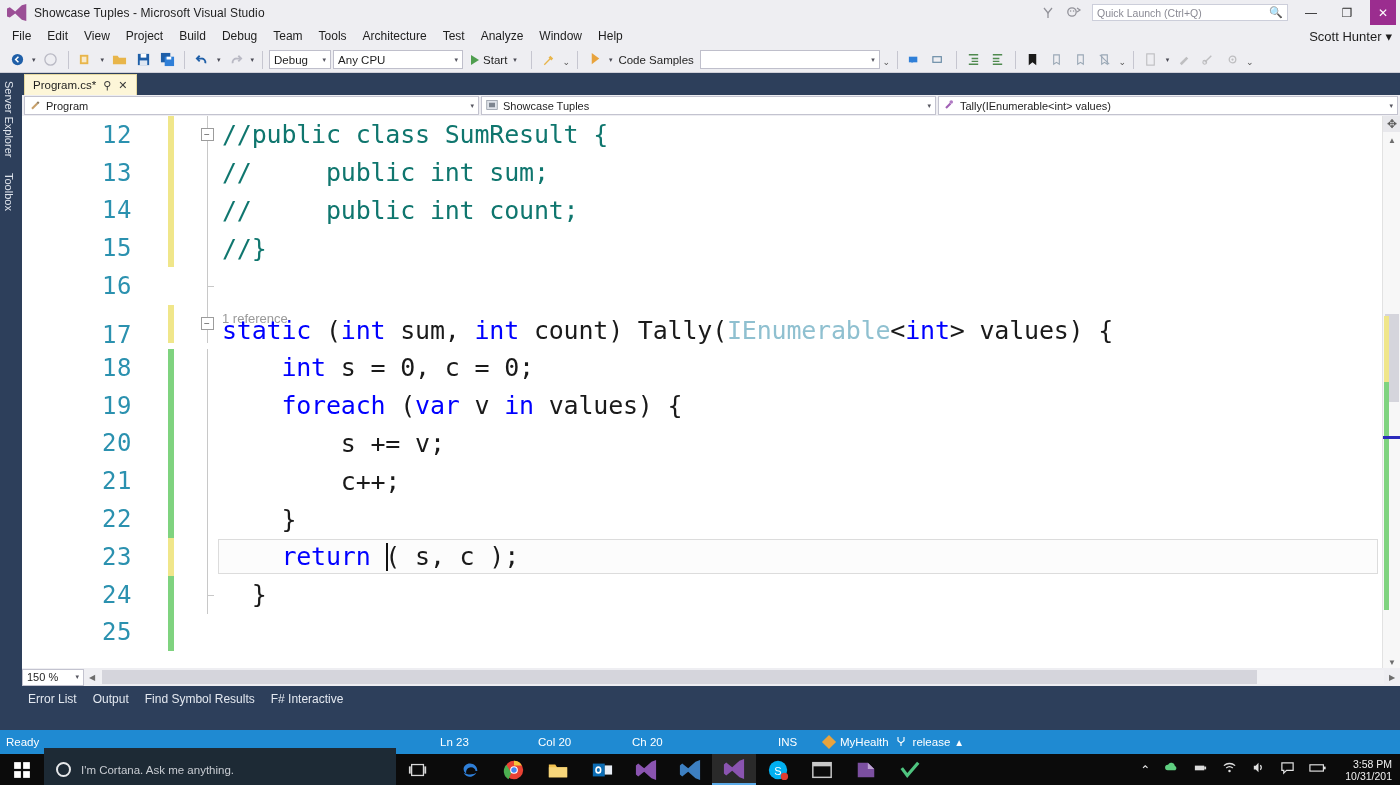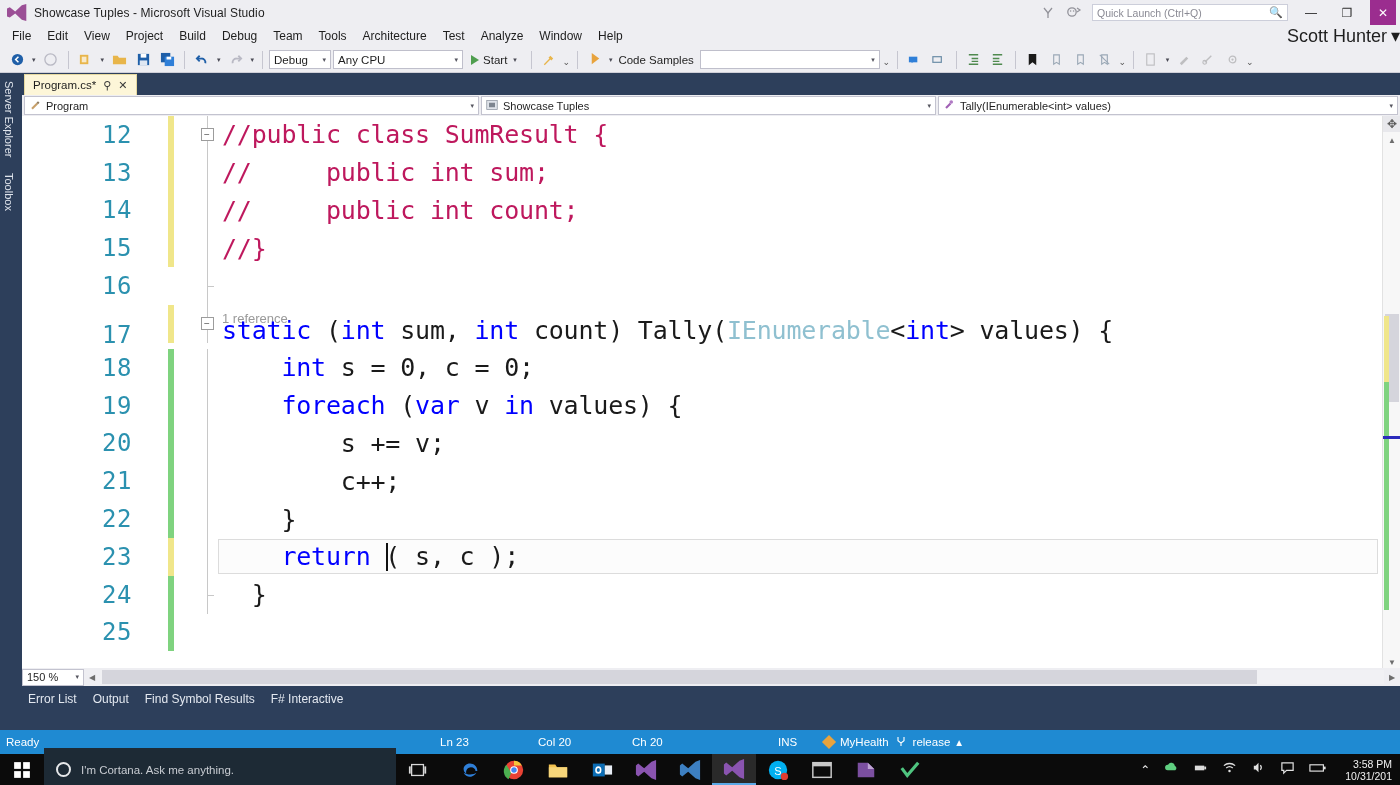--- a/index.html
+++ b/index.html
@@ -44,21 +44,21 @@
   
   .menubar {
     position: absolute; left: 0; top: 25px; width: 1400px; height: 22px;
     background: #eeeef2; display: flex; align-items: center; padding-left: 4px;
   }
   .menu-item {
     font-size: 12px; color: #1e1e1e; padding: 2px 8px; white-space: nowrap;
   }
   .account {
     margin-left: auto; display: flex; align-items: center; gap: 4px;
-    padding-right: 0; font-size: 18px; color: #1e1e1e;
+    padding-right: 8px; font-size: 13px; color: #1e1e1e;
   }
 
   
   .toolbar {
     position: absolute; left: 0; top: 47px; width: 1400px; height: 26px;
     background: #eeeef2; display: flex; align-items: center; gap: 2px;
     padding-left: 6px; border-bottom: 1px solid #cfcfd8;
   }
   .tbtn {
     width: 22px; height: 22px; display: flex; align-items: center;
@@ -170,21 +170,21 @@
     position: absolute; left: 13px; top: 50%; width: 7px; height: 1px;
     background: #c8c8c8;
   }
   .code {
     position: absolute; left: 200px; top: 0; height: 37.8px;
     display: flex; align-items: center;
     font-family: "DejaVu Sans Mono", monospace; font-size: 25px;
     white-space: pre; color: #1a1a1a; letter-spacing: -.2px;
   }
   .k  { color: #0000ff; }        
-  .c  { color: #be185d; }        
+  .c  { color: #0f766e; }        
   .t  { color: #8fc0d0; }        
   .p  { color: #1a1a1a; }        
   .codelens {
     position: absolute; left: 200px; top: 6px;
     font-family: "Liberation Sans", sans-serif; font-size: 13px; color: #9a9a9a;
   }
   .current-line-box {
     position: absolute; left: 196px; right: 4px; top: 1px; height: 35px;
     border: 1px solid #dcdcdc; background: #fcfcfc;
   }

